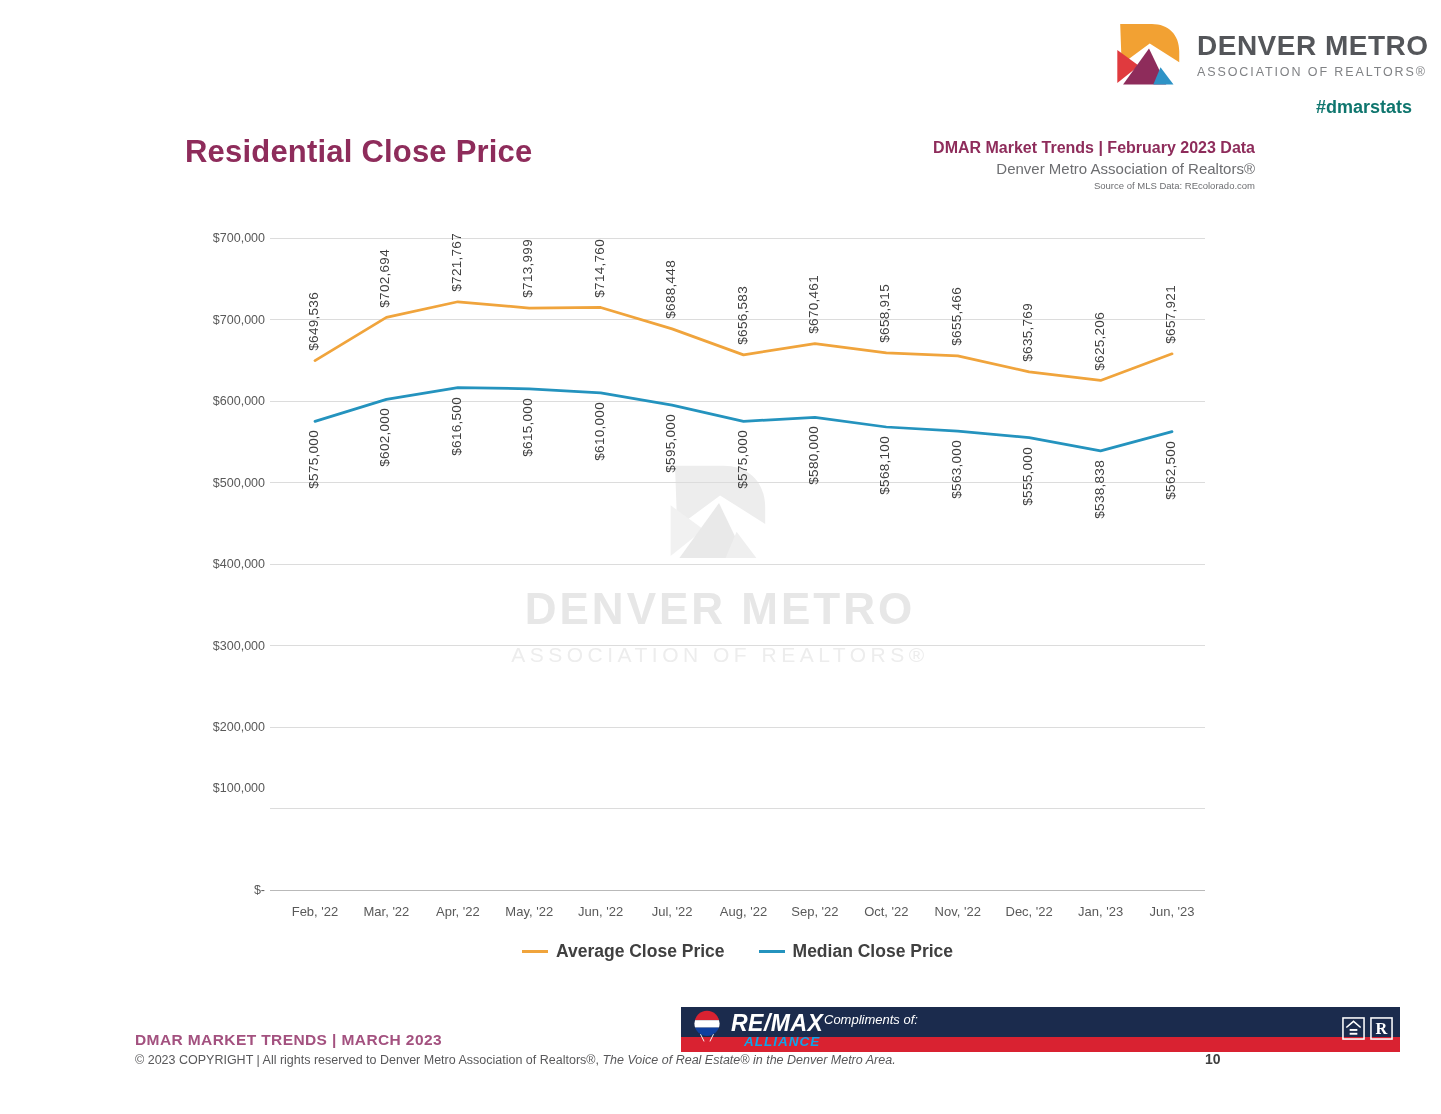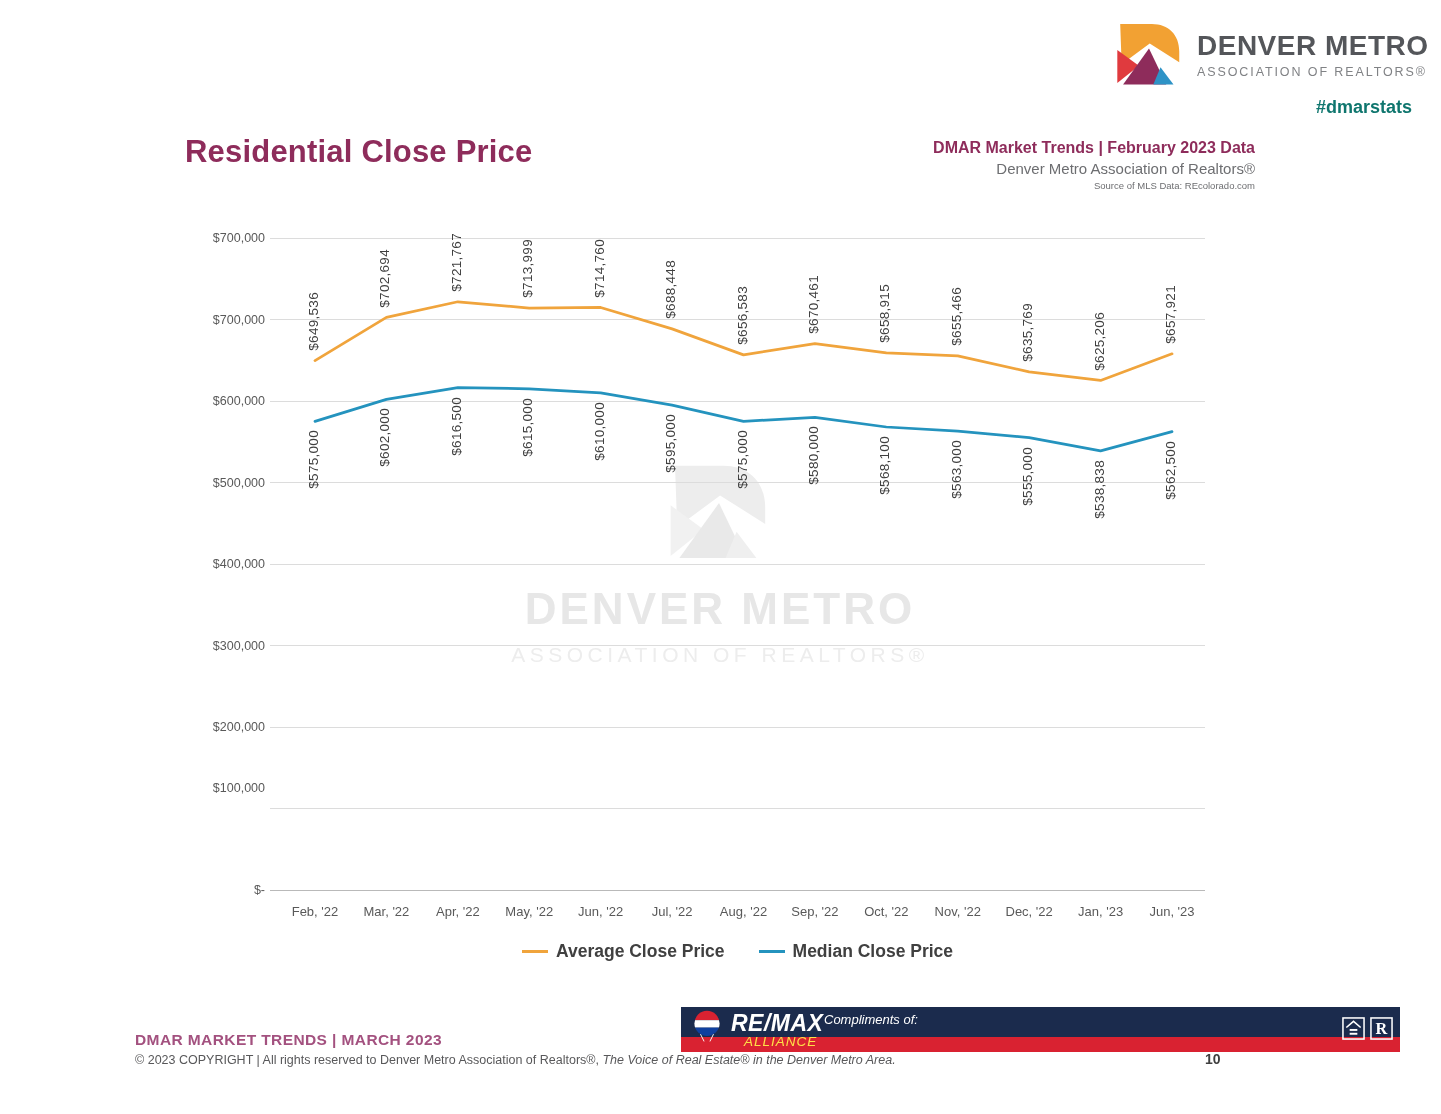--- a/index.html
+++ b/index.html
@@ -52,22 +52,22 @@
   #footer-copy  { left:135px; top:1053px; font-size:12.5px; color:#58585A; }
   #footer-copy .ital { font-style:italic; }
   #page-number  { left:1205px; top:1051px; font-size:14px; font-weight:bold; color:#404040; }
 
   
   #banner { left:681px; top:1007px; width:719px; height:45px; background:#1B2B4D; }
   #banner-red { position:absolute; left:0; bottom:0; width:100%; height:15px; background:#D92231; }
   #balloon { position:absolute; left:9px; top:2px; width:34px; height:41px; }
   #remax-name { position:absolute; left:50px; top:3px; font-size:23px; font-weight:bold; font-style:italic;
                 color:#ffffff; letter-spacing:.5px; }
-  #remax-sub  { position:absolute; left:63px; top:27px; font-size:13.5px; font-weight:normal; font-style:italic;
-                color:#fde047; letter-spacing:1px; }
+  #remax-sub  { position:absolute; left:63px; top:27px; font-size:13.5px; font-weight:bold; font-style:italic;
+                color:#0ea5e9; letter-spacing:1px; }
   #compliments { position:absolute; left:143px; top:5px; font-size:13px; font-style:italic; color:#ffffff; }
   #agent-line { position:absolute; left:215px; top:8px; width:445px; text-align:center;
                 font-size:28px; font-weight:bold; color:#ffffff; letter-spacing:.3px; white-space:nowrap; }
   #banner-icons { position:absolute; right:7px; top:10px; display:flex; gap:5px; }
 </style>
 </head>
 <body>
 
 <svg id="brand-logo" class="abs" viewBox="0 0 100 94">
   <path d="M10 4 H54 C77 4 92 19 92 42 V57 L51 31 L12 60 Z" fill="#F2A133"></path>

